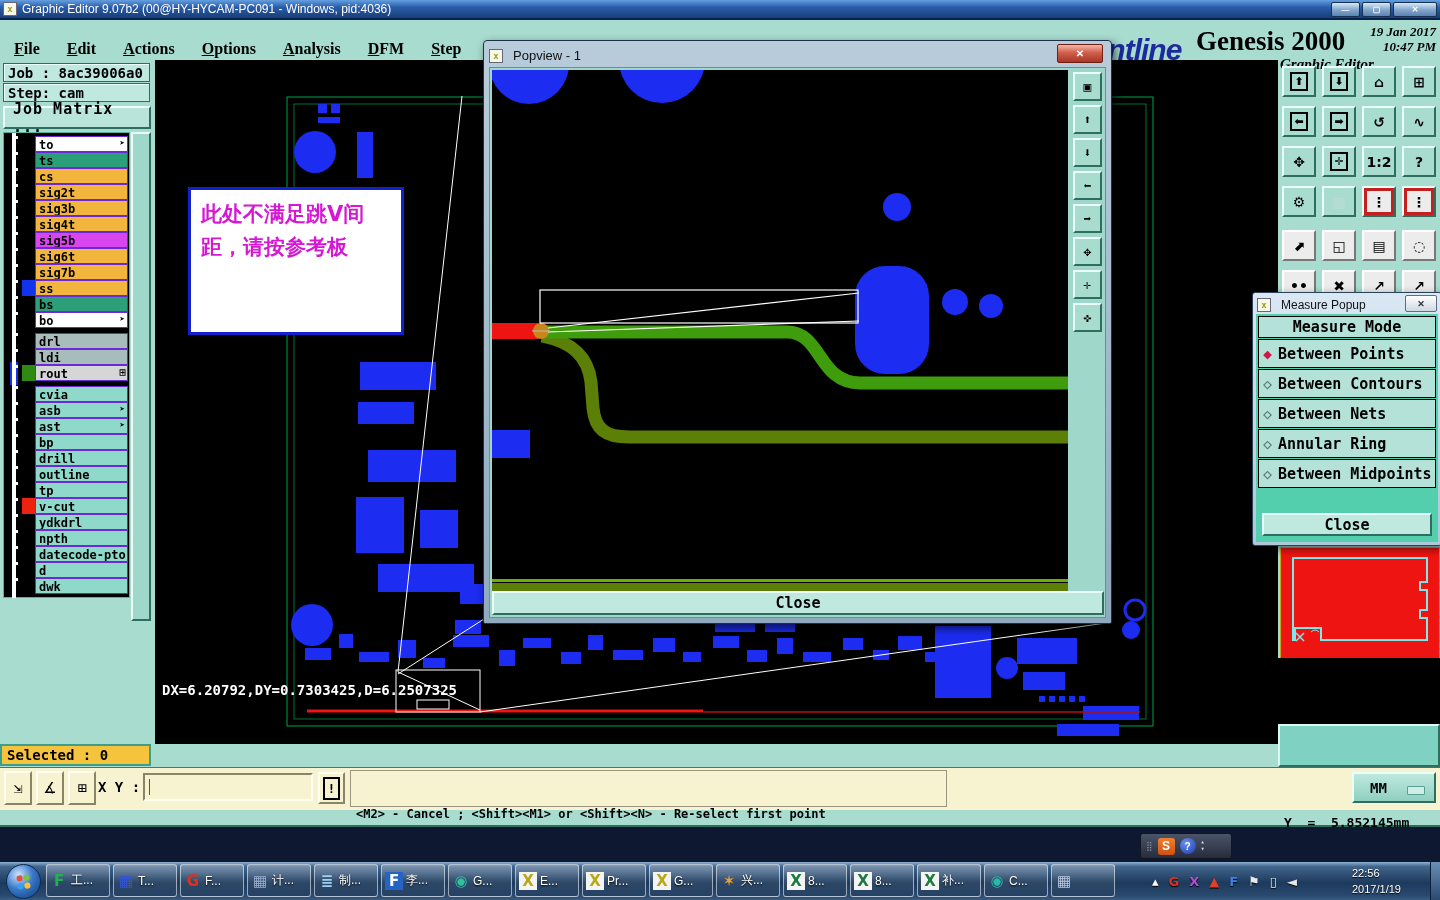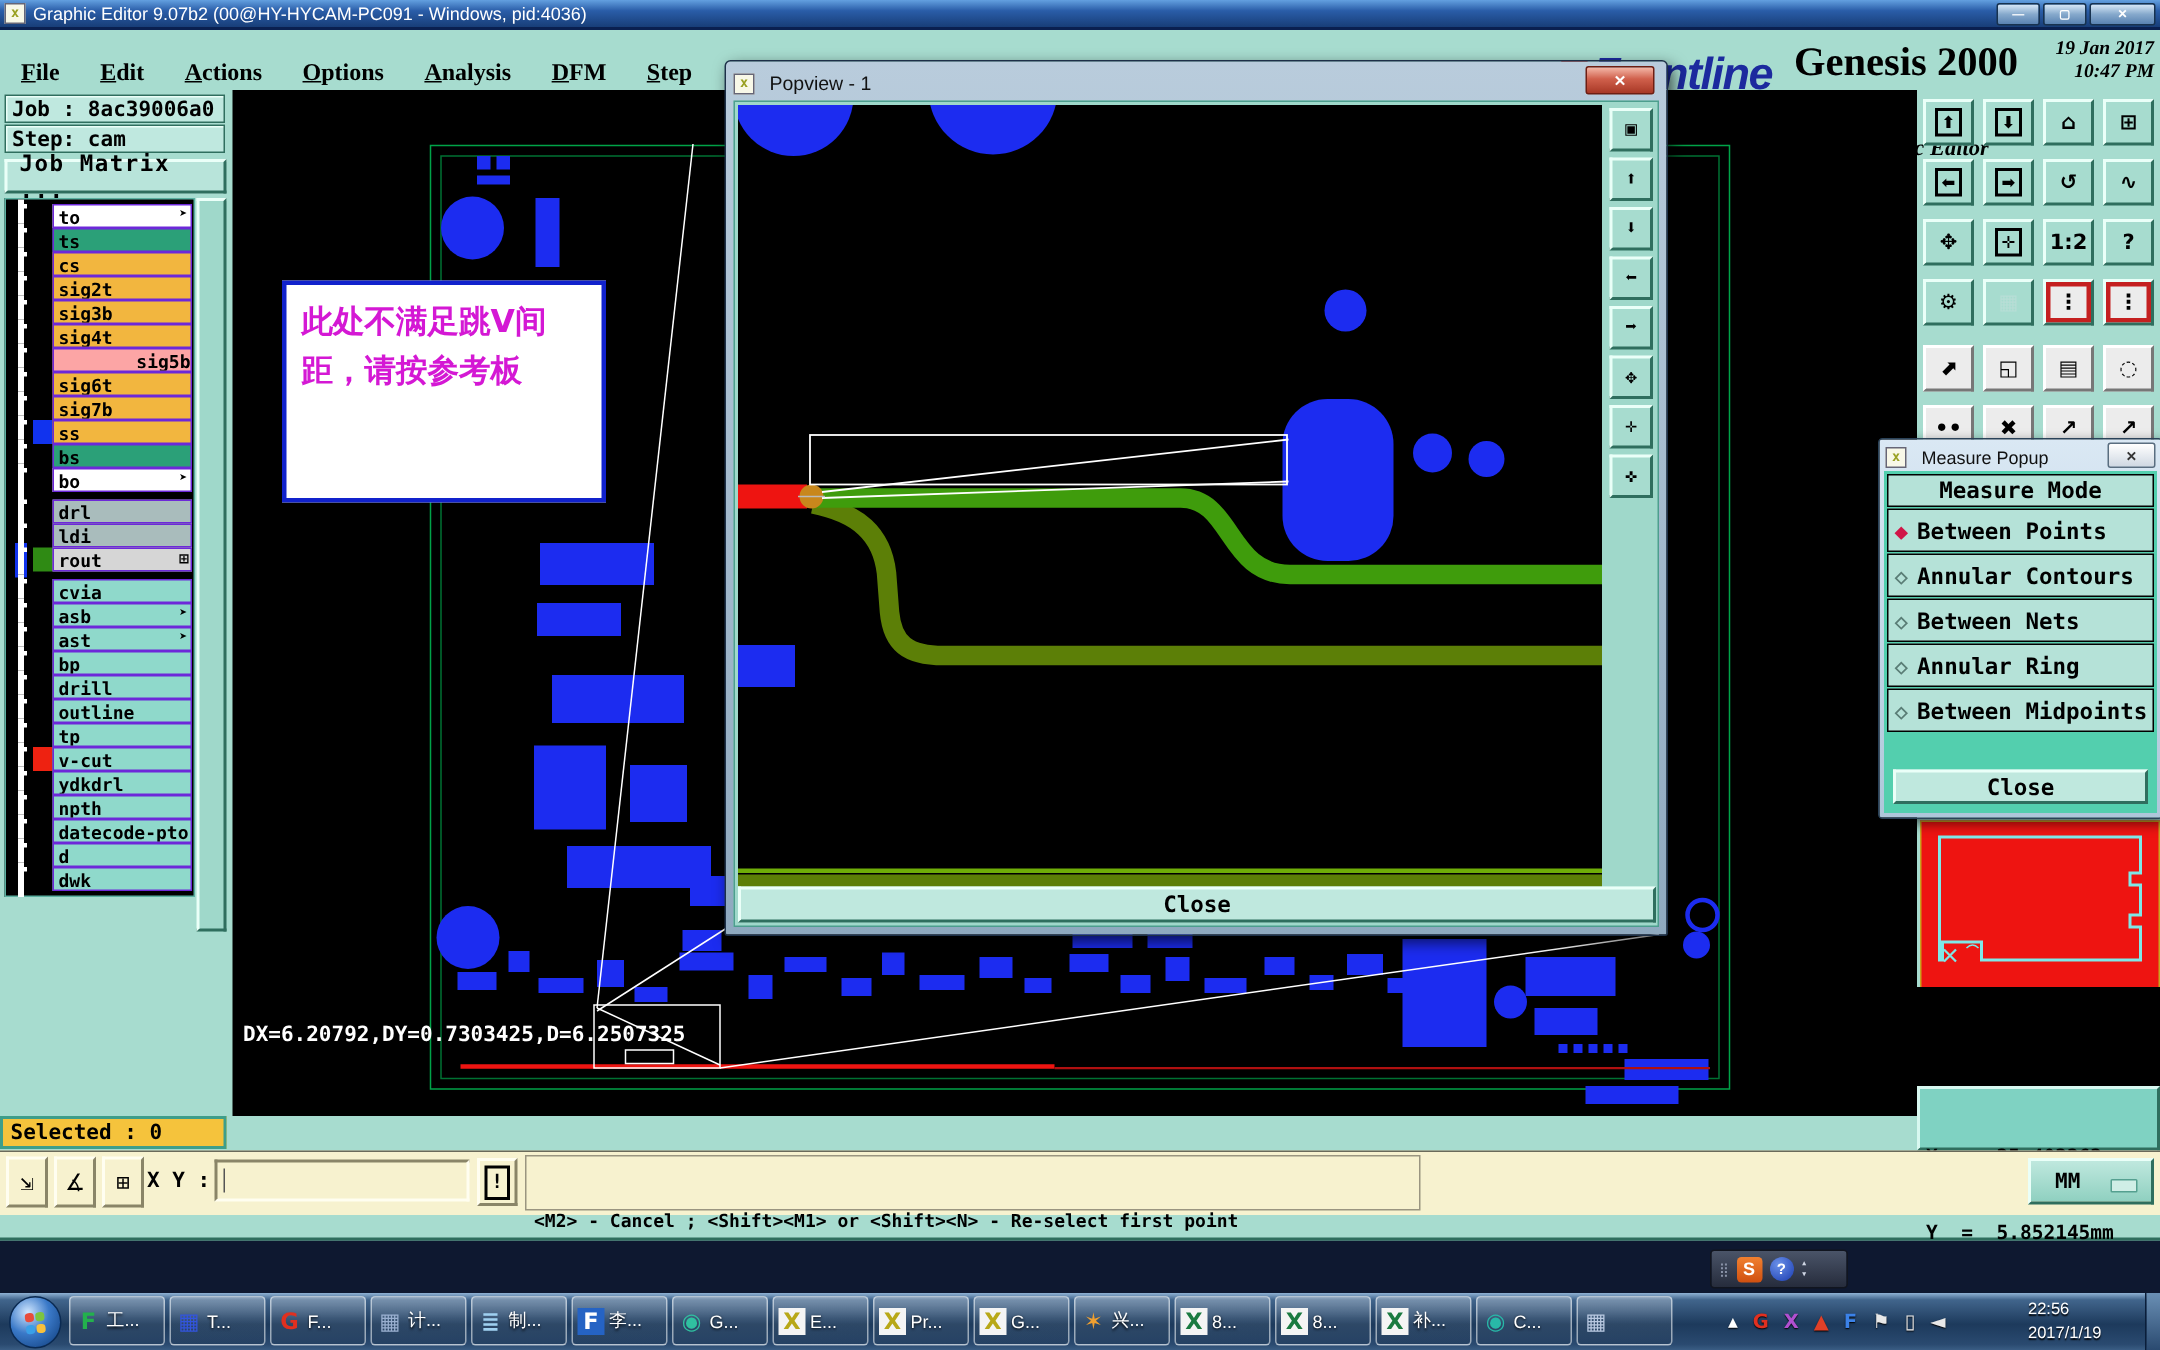--- a/index.html
+++ b/index.html
@@ -23,21 +23,21 @@
   .menus{position:absolute;left:14px;top:40px;display:flex;gap:27px;
     font:bold 16px "Liberation Serif",serif;color:#000;z-index:3;}
   .menu-item{cursor:default;}
   .help-item{position:absolute;left:980px;top:40px;font:bold 16px "Liberation Serif",serif;z-index:3;}
   
   .stripes{position:absolute;left:1036px;top:36px;color:#d02010;font:bold 24px "DejaVu Sans",sans-serif;
     transform:skewX(-18deg);z-index:3;}
   .logo{position:absolute;left:1062px;top:33px;font:bold italic 30px "Liberation Sans",sans-serif;
     color:#1c2a9e;letter-spacing:-1px;z-index:3;}
   .genesis{position:absolute;left:1196px;top:26px;font:bold 27px "Liberation Serif",serif;color:#000;z-index:3;text-align:right;}
-  .gsub{position:absolute;left:1232px;top:56px;font:bold italic 15px "Liberation Serif",serif;z-index:3;margin-top:35px;}
+  .gsub{position:absolute;left:1280px;top:56px;font:bold italic 15px "Liberation Serif",serif;z-index:3;}
   .gdate{position:absolute;left:1340px;top:24px;width:96px;font:bold italic 13px "Liberation Serif",serif;
     line-height:15px;text-align:right;z-index:3;}
   
   .jobbox{position:absolute;left:3px;width:147px;height:19px;background:#bfe8df;border:1px solid #2f6e5e;
     box-shadow:inset 1px 1px 0 #eafff8;font:bold 14px "DejaVu Sans Mono",monospace;
     padding:0 4px;box-sizing:border-box;line-height:18px;z-index:2;}
   .jmatrix{position:absolute;left:3px;top:106px;width:148px;height:23px;background:#b8e4da;
     border:2px solid;border-color:#eafff8 #2f6e5e #2f6e5e #eafff8;
     font:bold 15px "DejaVu Sans Mono",monospace;display:flex;align-items:center;
     padding-left:8px;letter-spacing:1px;box-sizing:border-box;z-index:2;}
@@ -275,21 +275,21 @@
           </span>
           <span class="lswatch"></span>
           <span class="lname" style="background: rgb(242, 182, 63);"><span>sig4t</span><span class="larrow"></span><span class="lgridg"></span></span>
         </div>
 
         <div class="lrow">
           <span class="lchk">
             <span class="boxwrap"><span class="chkbox"></span></span>
           </span>
           <span class="lswatch"></span>
-          <span class="lname" style="background: #fca5a5; text-align: right;"><span>sig5b</span><span class="larrow"></span><span class="lgridg"></span></span>
+          <span class="lname" style="background: #d946ef;"><span>sig5b</span><span class="larrow"></span><span class="lgridg"></span></span>
         </div>
 
         <div class="lrow">
           <span class="lchk">
             <span class="boxwrap"><span class="chkbox"></span></span>
           </span>
           <span class="lswatch"></span>
           <span class="lname" style="background: rgb(242, 182, 63);"><span>sig6t</span><span class="larrow"></span><span class="lgridg"></span></span>
         </div>
 
@@ -666,21 +666,21 @@
       <div class="mp-header">Measure Mode</div>
       <div>
 
           <div class="mp-row">
             <span style="color: rgb(208, 22, 72);">◆</span>
             <span>Between Points</span>
           </div>
 
           <div class="mp-row">
             <span style="color: rgb(90, 125, 118);">◇</span>
-            <span>Annular Contours</span>
+            <span>Between Contours</span>
           </div>
 
           <div class="mp-row">
             <span style="color: rgb(90, 125, 118);">◇</span>
             <span>Between Nets</span>
           </div>
 
           <div class="mp-row">
             <span style="color: rgb(90, 125, 118);">◇</span>
             <span>Annular Ring</span>

